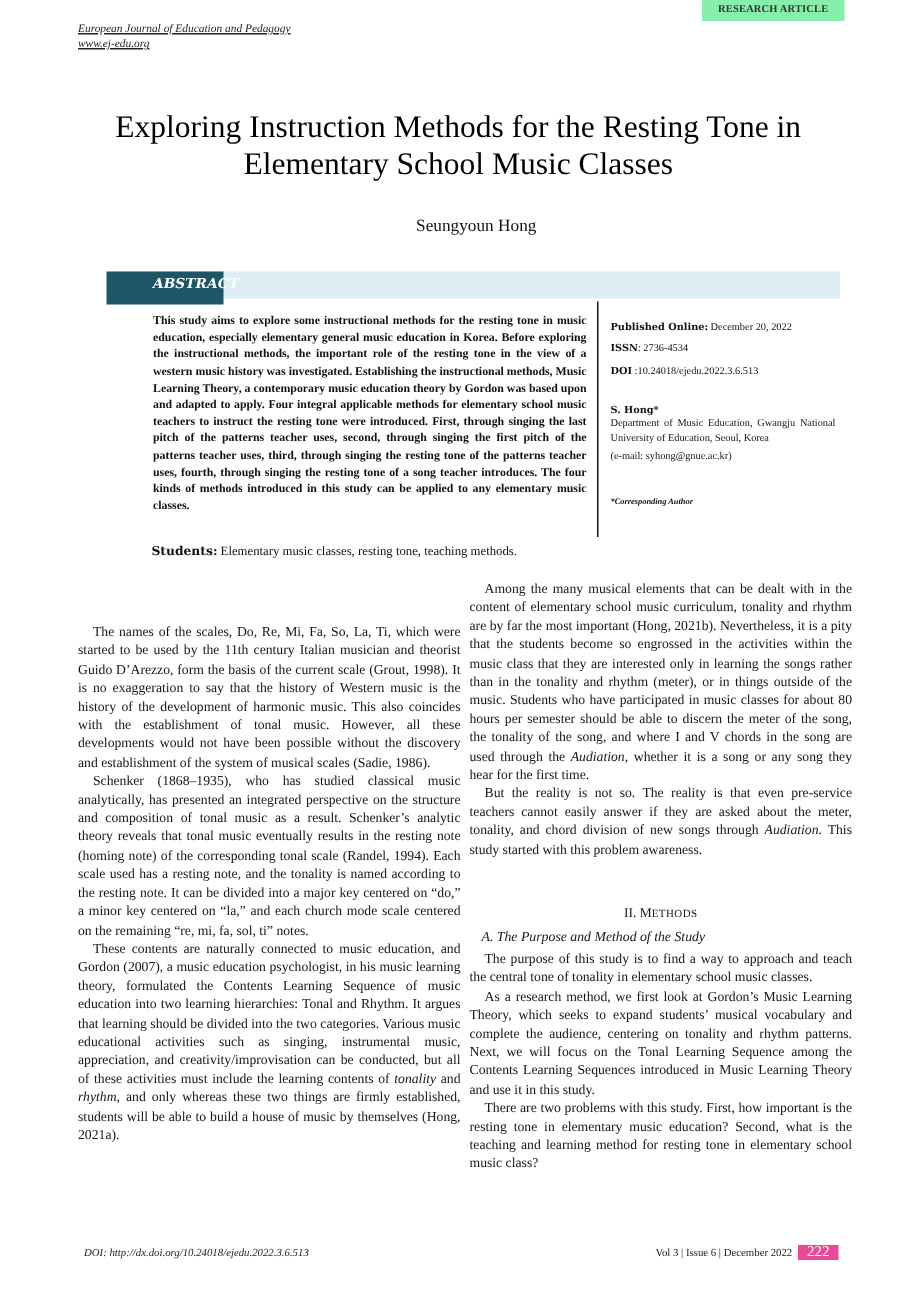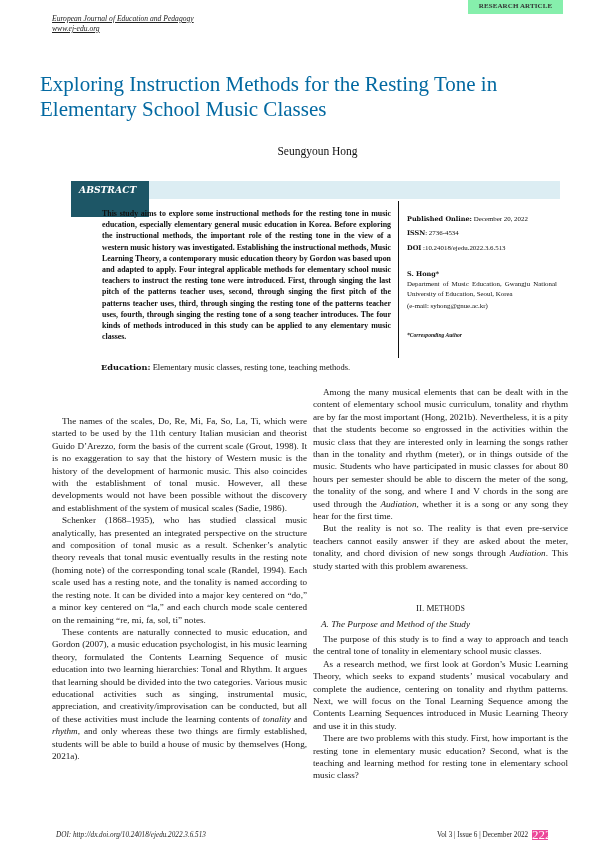--- a/index.html
+++ b/index.html
@@ -5,27 +5,27 @@
   html, body { margin: 0; padding: 0; background: #ffffff; }
   body { width: 611px; height: 862px; position: relative; overflow: hidden;
          font-family: "Liberation Serif", "DejaVu Serif", serif; color: #111; }
   .abs { position: absolute; }
 
   .journal { left: 52px; top: 14px; font-size: 7.6px; font-style: italic; line-height: 10px; color: #222; text-decoration: underline; }
   .badge { left: 468px; top: 0px; width: 95px; height: 14px; background: #86efac;
            font-size: 7px; font-weight: bold; color: #333; text-align: center; line-height: 13px;
            font-family: Liberation Serif, serif; letter-spacing: 0.1px; }
 
-  .title { left: 40px; width: 531px; top: 72px; text-align: left; font-size: 21px; line-height: 25px; color: #0369a1; }
+  .title { left: 40px; width: 531px; top: 72px; text-align: center; font-size: 21px; line-height: 25px; color: #000000; }
   .author { left: 12px; width: 611px; top: 145px; text-align: center; font-size: 11.5px; }
 
   .abstract-bar { left: 71px; top: 181px; width: 489px; height: 18px; background: #dcedf3; }
-  .abstract-label { left: 71px; top: 181px; width: 78px; height: 36px; background: #1d5666; color: #fff;
+  .abstract-label { left: 71px; top: 181px; width: 78px; height: 22px; background: #1d5666; color: #fff;
                     font-family: "DejaVu Serif", serif; font-weight: bold; font-style: italic; font-size: 9.2px;
-                    line-height: 18px; padding-left: 8px; box-sizing: border-box; }
+                    line-height: 18px; padding-left: 31px; box-sizing: border-box; }
 
   .abstract-text { left: 102px; top: 208px; width: 289px; font-size: 7.9px; line-height: 11.2px; font-weight: bold;
                    text-align: justify; }
   .vline { left: 398px; top: 201px; width: 1px; height: 157px; background: #111; }
 
   .side { left: 407px; width: 150px; font-size: 6.9px; line-height: 9.4px; }
   .side b { font-family: "DejaVu Serif", serif; font-size: 6.5px; }
   .side .dept { text-align: justify; }
   .corr { font-style: italic; font-weight: bold; font-size: 5.6px; }
 
@@ -35,22 +35,22 @@
   .col { font-size: 9.15px; line-height: 12.4px; text-align: justify; color: #151515; }
   .col p { margin: 0; text-indent: 10px; }
   .col1 { left: 52px; top: 415px; width: 255px; }
   .col2 { left: 313px; top: 386px; width: 255px; }
   .sec { text-align: center; font-size: 9px; }
   .sec .sc { font-size: 7.3px; letter-spacing: 0.3px; }
   .subsec { font-style: italic; font-size: 9.2px; }
 
   .footer-doi { left: 56px; top: 831px; font-size: 7.2px; font-style: italic; color: #222; }
   .footer-vol { left: 437px; top: 831px; font-size: 7.2px; color: #222; }
-  .pagenum { left: 532px; top: 830px; width: 16px; height: 10px; background: #ec4899; color: #fff;
-             font-size: 13px; line-height: 10px; text-align: center; }
+  .pagenum { left: 532px; top: 830px; width: 27px; height: 10px; background: #ec4899; color: #fff;
+             font-size: 10px; line-height: 10px; text-align: center; }
 </style>
 </head>
 <body>
 
 <div class="abs journal">
   <div>European Journal of Education and Pedagogy</div>
   <div>www.ej-edu.org</div>
 </div>
 <div class="abs badge">RESEARCH ARTICLE</div>
 
@@ -76,21 +76,21 @@
   <b>DOI</b><span> :10.24018/ejedu.2022.3.6.513</span>
 </div>
 <div class="abs side" style="top:269px;">
   <div><b>S. Hong*</b></div>
   <div class="dept">Department of Music Education, Gwangju National University of Education, Seoul, Korea</div>
   <div style="margin-top:3px;">(e-mail: syhong@gnue.ac.kr)</div>
 </div>
 <div class="abs side corr" style="top:331px;">*Corresponding Author</div>
 
 <div class="abs keywords">
-  <b>Education:</b><span> Elementary music classes, resting tone, teaching methods.</span>
+  <b>Students:</b><span> Elementary music classes, resting tone, teaching methods.</span>
 </div>
 
 <div class="abs col col1">
   <p>The names of the scales, Do, Re, Mi, Fa, So, La, Ti, which were started to be used by the 11th century Italian musician and theorist Guido D’Arezzo, form the basis of the current scale (Grout, 1998). It is no exaggeration to say that the history of Western music is the history of the development of harmonic music. This also coincides with the establishment of tonal music. However, all these developments would not have been possible without the discovery and establishment of the system of musical scales (Sadie, 1986).</p>
   <p>Schenker (1868–1935), who has studied classical music analytically, has presented an integrated perspective on the structure and composition of tonal music as a result. Schenker’s analytic theory reveals that tonal music eventually results in the resting note (homing note) of the corresponding tonal scale (Randel, 1994). Each scale used has a resting note, and the tonality is named according to the resting note. It can be divided into a major key centered on “do,” a minor key centered on “la,” and each church mode scale centered on the remaining “re, mi, fa, sol, ti” notes.</p>
   <p><span>These contents are naturally connected to music education, and Gordon (2007), a music education psychologist, in his music learning theory, formulated the Contents Learning Sequence of music education into two learning hierarchies: Tonal and Rhythm. It argues that learning should be divided into the two categories. Various music educational activities such as singing, instrumental music, appreciation, and creativity/improvisation can be conducted, but all of these activities must include the learning contents of </span><i>tonality</i><span> and </span><i>rhythm</i><span>, and only whereas these two things are firmly established, students will be able to build a house of music by themselves (Hong, 2021a).</span></p>
 </div>
 
 <div class="abs col col2">
   <p><span>Among the many musical elements that can be dealt with in the content of elementary school music curriculum, tonality and rhythm are by far the most important (Hong, 2021b). Nevertheless, it is a pity that the students become so engrossed in the activities within the music class that they are interested only in learning the songs rather than in the tonality and rhythm (meter), or in things outside of the music. Students who have participated in music classes for about 80 hours per semester should be able to discern the meter of the song, the tonality of the song, and where I and V chords in the song are used through the </span><i>Audiation</i><span>, whether it is a song or any song they hear for the first time.</span></p>

